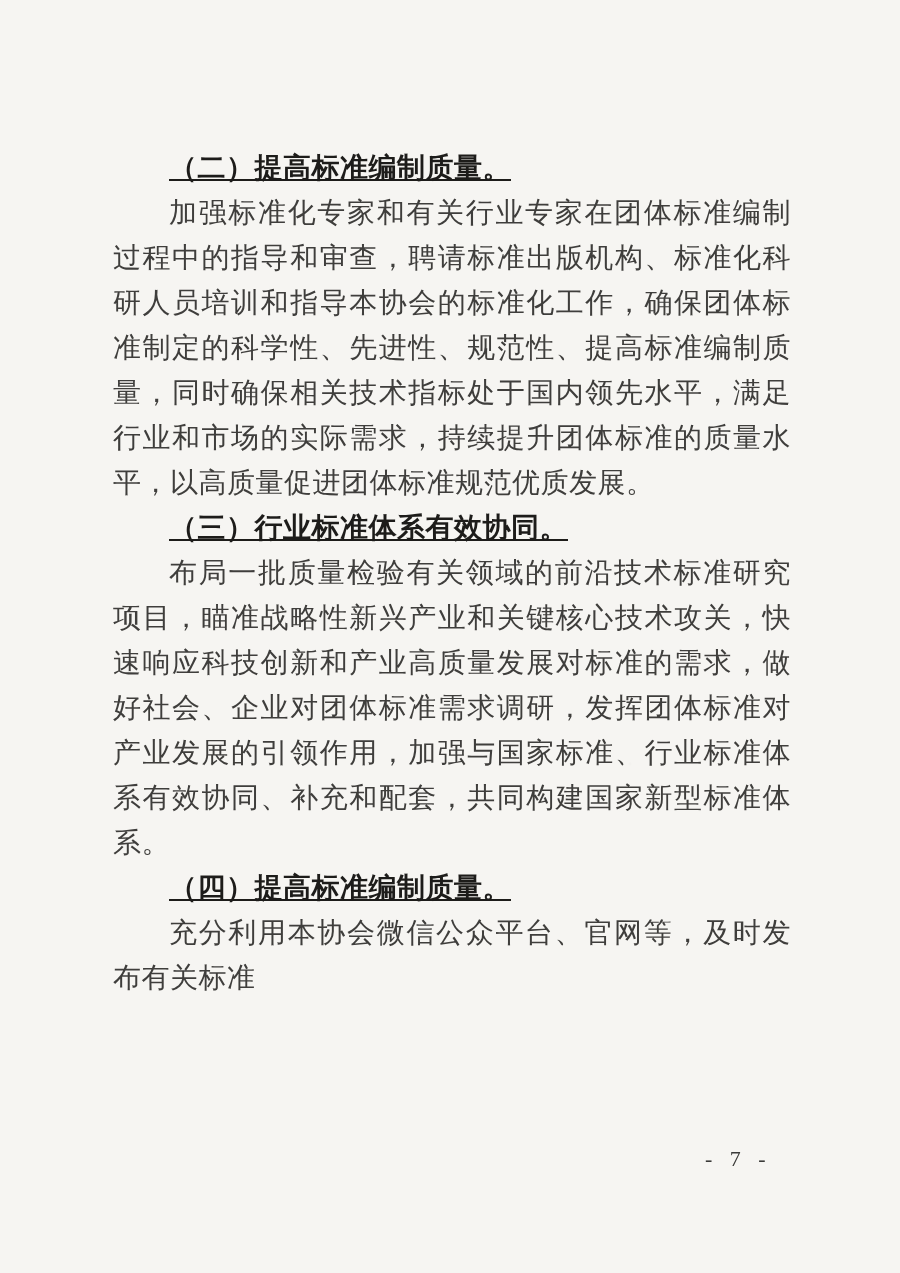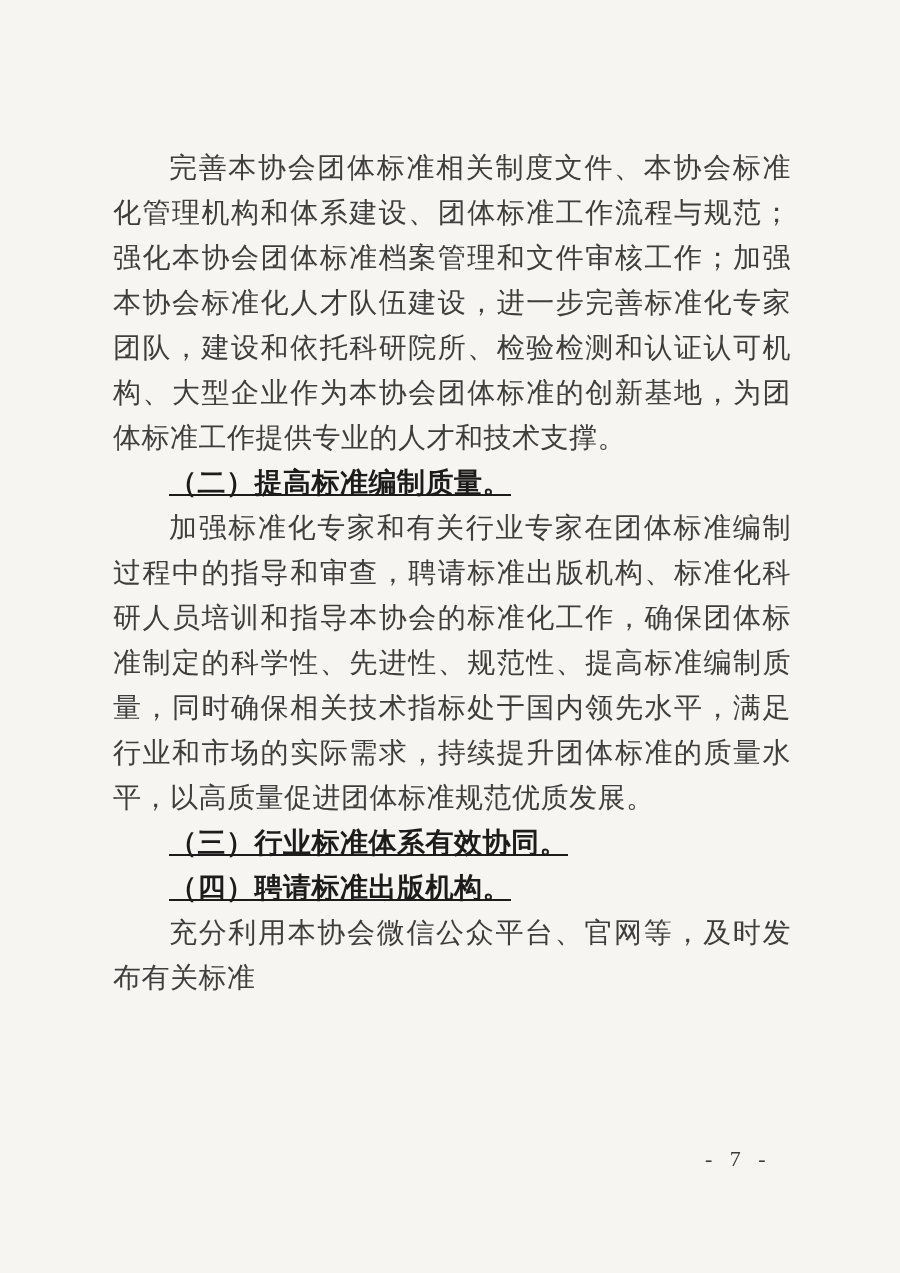--- a/index.html
+++ b/index.html
@@ -49,21 +49,21 @@
     letter-spacing: 6px;
     color: #3a3a38;
     font-family: "Liberation Serif", "DejaVu Serif", serif;
   }
 </style>
 </head>
 <body>
 
 <div class="page">
   <main class="content">
-      <p class="body">完善本协会团体标准相关制度文件、本协会标准化管理机构和体系建设、团体标准工作流程与规范；强化本协会团体标准档案管理和文件审核工作；加强本协会标准化人才队伍建设，进一步完善标准化专家团队，建设和依托科研院所、检验检测和认证认可机构、大型企业作为本协会团体标准的创新基地，为团体标准工作提供专业的人才和技术支撑。</p>
       <p class="heading">（二）提高标准编制质量。</p>
       <p class="body">加强标准化专家和有关行业专家在团体标准编制过程中的指导和审查，聘请标准出版机构、标准化科研人员培训和指导本协会的标准化工作，确保团体标准制定的科学性、先进性、规范性、提高标准编制质量，同时确保相关技术指标处于国内领先水平，满足行业和市场的实际需求，持续提升团体标准的质量水平，以高质量促进团体标准规范优质发展。</p>
       <p class="heading">（三）行业标准体系有效协同。</p>
-      <p class="heading">（四）聘请标准出版机构。</p>
+      <p class="body">布局一批质量检验有关领域的前沿技术标准研究项目，瞄准战略性新兴产业和关键核心技术攻关，快速响应科技创新和产业高质量发展对标准的需求，做好社会、企业对团体标准需求调研，发挥团体标准对产业发展的引领作用，加强与国家标准、行业标准体系有效协同、补充和配套，共同构建国家新型标准体系。</p>
+      <p class="heading">（四）提高标准编制质量。</p>
       <p class="body">充分利用本协会微信公众平台、官网等，及时发布有关标准</p>
     </main>
   <div class="page-number">- 7 -</div>
 </div>
 
 </body></html>

